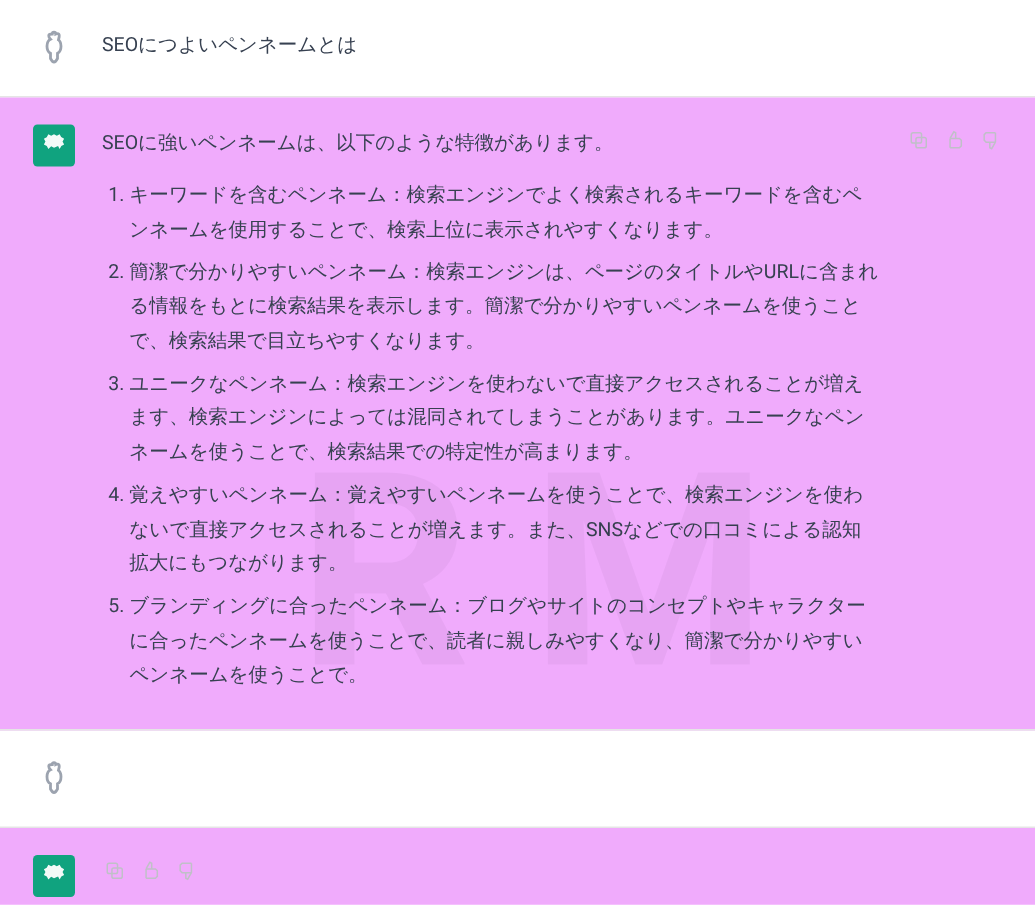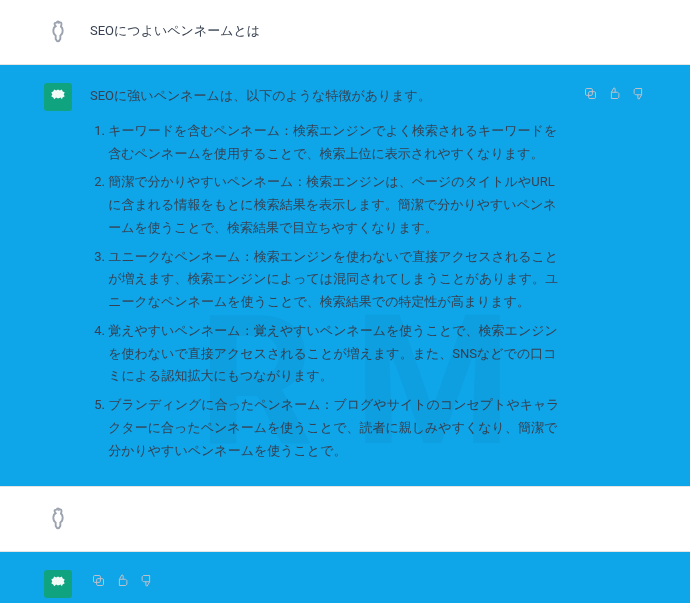--- a/index.html
+++ b/index.html
@@ -1,22 +1,22 @@
 <!DOCTYPE html>
 <html><head>
 <meta charset="utf-8">
 <style>
   :root { --fg:#374151; --muted:#8e8ea0; --border:#e5e5e5; --bg:#ffffff; }
   *{box-sizing:border-box;margin:0;padding:0}
   body{width:690px;height:603px;background:var(--bg);font-family:-apple-system,BlinkMacSystemFont,"Segoe UI",Roboto,"Hiragino Kaku Gothic ProN","Hiragino Sans",Meiryo,sans-serif;font-size:13px;color:var(--fg);line-height:1.75;position:relative;overflow:hidden}
   
   .wm{position:absolute;inset:0;pointer-events:none;display:flex;align-items:center;justify-content:center}
   .wm span{font-size:180px;font-weight:700;color:rgba(0,0,0,0.035);letter-spacing:40px;white-space:nowrap;transform:translate(30px,80px)}
-  .turn{display:flex;gap:18px;padding:18px 44px;border-bottom:1px solid var(--border)}
-  .turn.assistant{background:#0ea5e9}
+  .turn{display:flex;gap:18px;padding:18px 22px;border-bottom:1px solid var(--border)}
+  .turn.assistant{background:#f0abfc}
   .avatar{flex:0 0 28px;width:28px;height:28px;border-radius:3px;display:flex;align-items:center;justify-content:center}
   .avatar.user{background:transparent;color:#9ca3af;font-size:18px}
   .avatar.bot{background:#10a37f;color:#fff}
   .avatar.bot svg{width:18px;height:18px}
   .content{flex:1;min-width:0;padding-top:2px}
   .actions{flex:0 0 auto;display:flex;gap:8px;color:#c0c0c8;padding-top:2px}
   .actions span{width:16px;height:16px;display:inline-flex;align-items:center;justify-content:center;cursor:pointer}
   .actions svg{width:15px;height:15px;stroke:currentColor;fill:none;stroke-width:1.6}
   ol{margin:12px 0 0 0;padding-left:1.4em}
   ol li{margin-bottom:6px}

